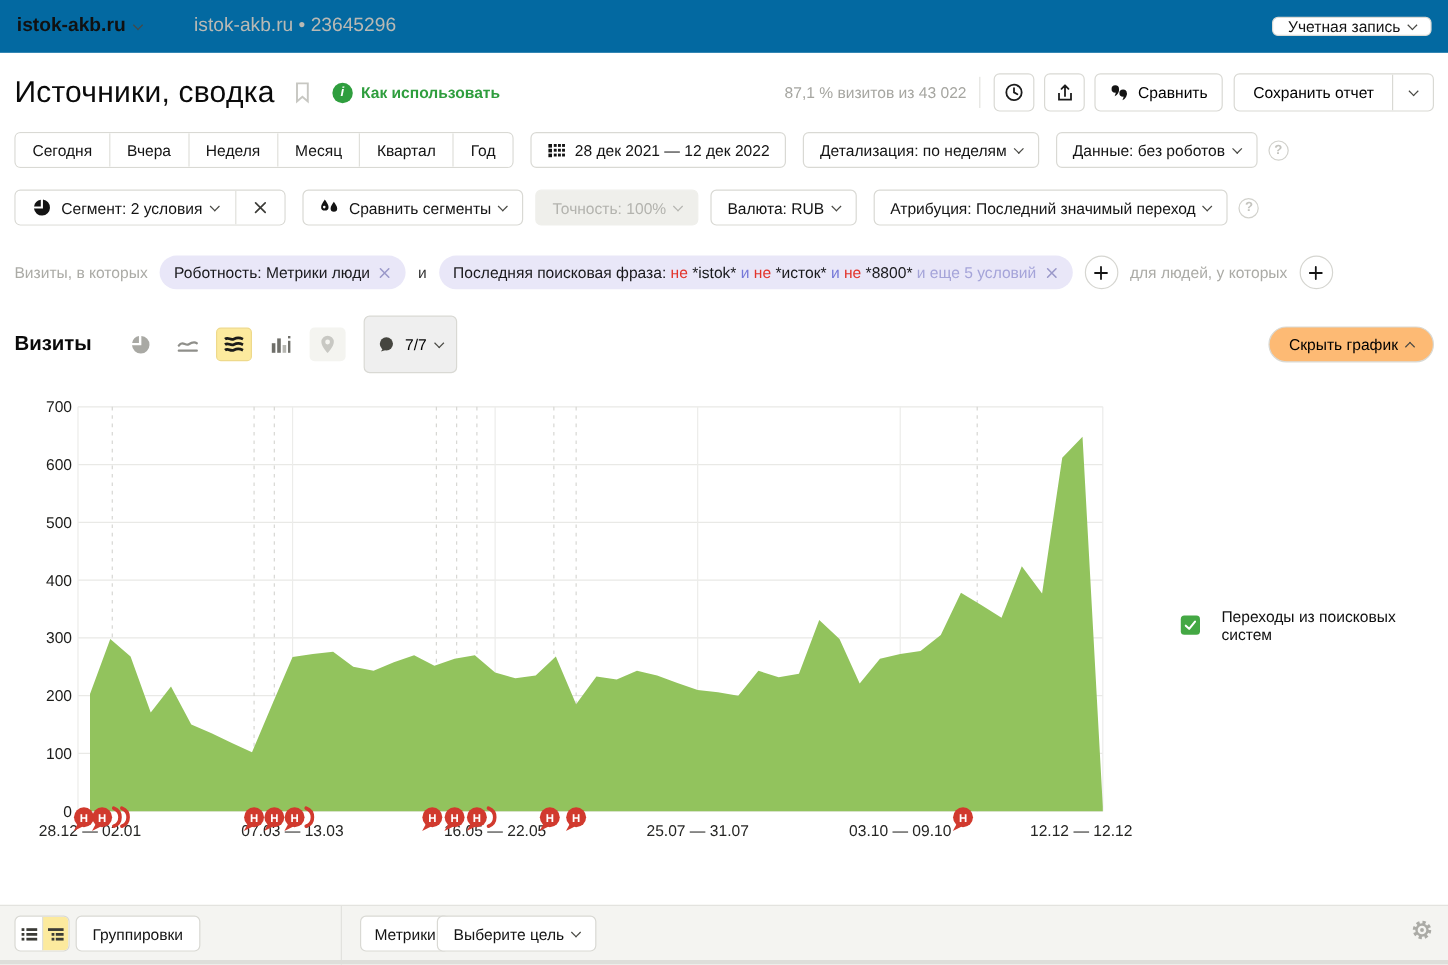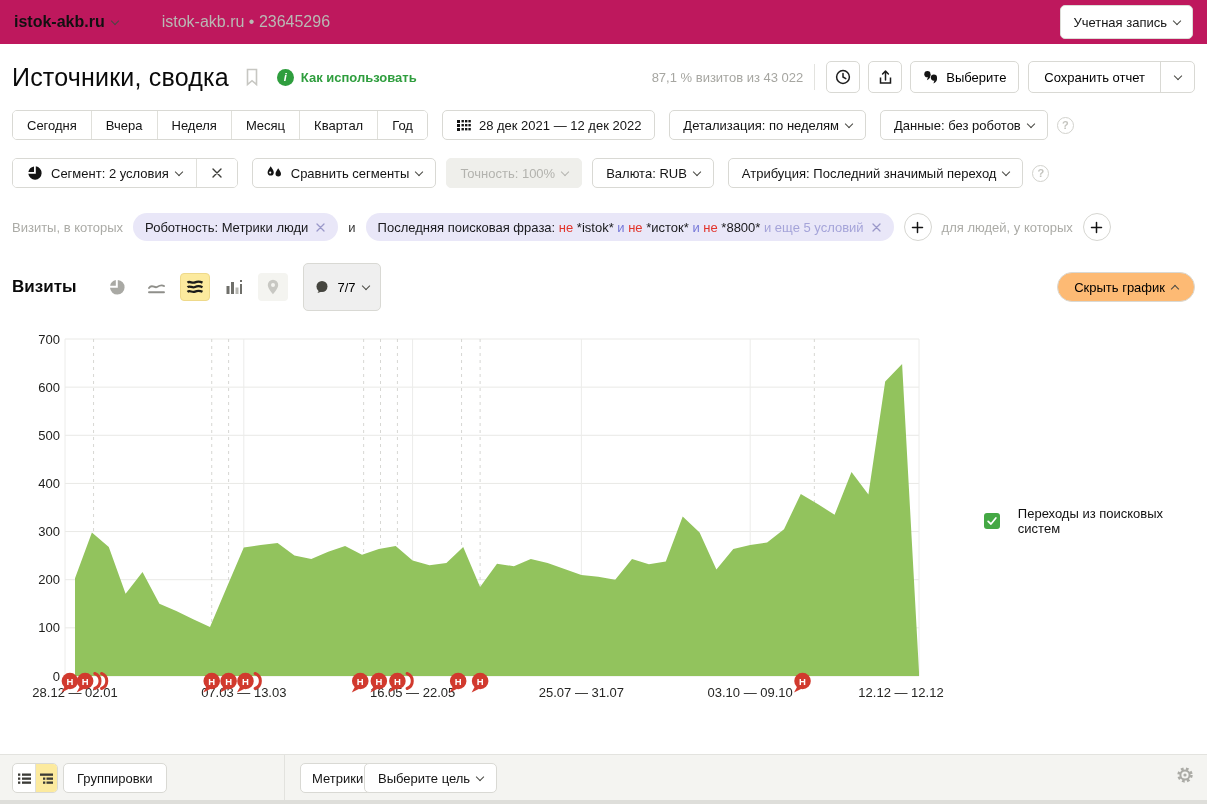--- a/index.html
+++ b/index.html
@@ -1,24 +1,24 @@
 <!DOCTYPE html>
 <html style="--link-green: #2f9e3e; --sel-yellow: #fcea9e; --legend-green: #44a844; --chip-bg: #e9e7f8; --chip-red: #e2342b; --chip-blue: #7577d8; --chip-muted: #a5a4d9;"><head>
 <meta charset="utf-8">
 <style>
   * { box-sizing: border-box; margin: 0; padding: 0; }
   body { background:#fff; font-family:"Liberation Sans", sans-serif; }
   .app { position:relative; width:1207px; height:804px; background:#fff; overflow:hidden; }
 
   
-  .topbar { position:absolute; left:0; top:0; width:100%; height:44px; background:#be185d;
+  .topbar { position:absolute; left:0; top:0; width:100%; height:44px; background:#0369a1;
             display:flex; align-items:center; padding:0 14px; }
   .site-name { font-size:16px; font-weight:700; color:#111; display:inline-flex; align-items:center; cursor:pointer; }
   .site-meta { font-size:16px; color:#b9b9b4; margin-left:44px; }
-  .account-btn { margin-left:auto; height:34px; display:inline-flex; align-items:center; padding:0 12px;
+  .account-btn { margin-left:auto; height:16px; display:inline-flex; align-items:center; padding:0 12px;
                  background:#fff; border:1px solid #dcdcd7; border-radius:5px; font-size:13px; color:#141414; cursor:pointer; }
 
   .chev { display:inline-block; width:6px; height:6px; border-right:1.6px solid #494944; border-bottom:1.6px solid #494944;
           transform:rotate(45deg); margin:-3px 0 0 7px; }
   .chev.up { transform:rotate(-135deg); margin-top:4px; }
   .chev.dim { border-color:#b5b5b0; }
 
   
   .titlebar { position:absolute; left:12px; right:12px; top:56px; height:42px; display:flex; align-items:center; }
   .page-title { font-size:25px; font-weight:400; color:#0a0a0a; letter-spacing:0.2px; }
@@ -143,21 +143,21 @@
           <path d="M3.5 8.5 V14 H13.5 V8.5" fill="none" stroke="#1c1c1c" stroke-width="1.5"></path>
         </svg>
     </button>
     <button class="rate-btn">
       <svg width="16" height="15" viewBox="0 0 16 15">
           <circle cx="4.4" cy="4.2" r="3.1" fill="#141414"></circle>
           <path d="M7.5 4.2 q0.3 4.4 -3.6 6 l2-6z" fill="#141414"></path>
           <circle cx="10.9" cy="7.6" r="3.1" fill="#141414"></circle>
           <path d="M14 7.6 q0.3 4.4 -3.6 6 l2-6z" fill="#141414"></path>
         </svg>
-      <span>Выберите</span>
+      <span>Сравнить</span>
     </button>
     <span class="save-split">
       <span class="save-main">
         <span>Сохранить отчет</span>
       </span>
       <span class="save-arrow">
         <span class="chev" style="margin-left:0"></span>
       </span>
     </span>
   </div>

